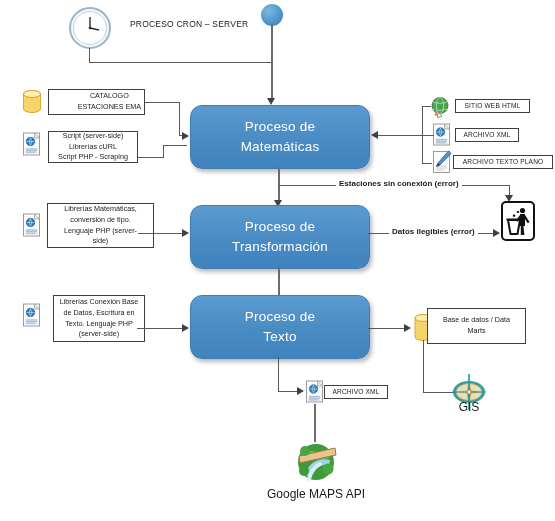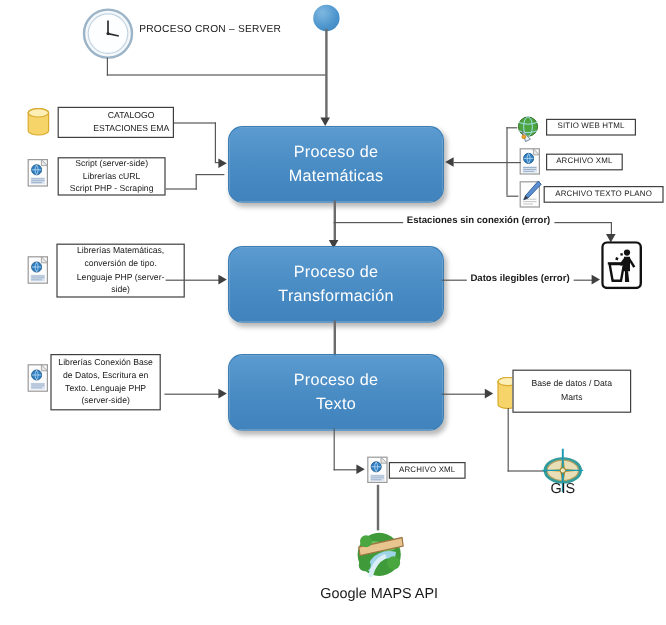--- a/index.html
+++ b/index.html
@@ -132,21 +132,21 @@
 <div id="canvas">
 
   <svg class="icon" style="left:68px; top:6px;" width="44" height="44">
     <circle cx="22" cy="22" r="20" fill="#f4f8fb" stroke="#9bb4c7" stroke-width="2"></circle>
     <circle cx="22" cy="22" r="16.5" fill="#fdfeff" stroke="#c3d4e0" stroke-width="1"></circle>
     <line x1="22" y1="22" x2="22" y2="11" stroke="#2b2b2b" stroke-width="1.4"></line>
     <line x1="22" y1="22" x2="31" y2="24" stroke="#2b2b2b" stroke-width="1.4"></line>
     <circle cx="22" cy="22" r="1.3" fill="#2b2b2b"></circle>
   </svg>
 
-  <div class="title-text" style="left:116px; top:19px;">PROCESO CRON – SERVER</div>
+  <div class="title-text" style="left:130px; top:19px;">PROCESO CRON – SERVER</div>
 
   <div class="blue-dot" style="left:261px; top:4px;"></div>
 
   <div class="line-v" style="left:89px; top:48px; height:15px;"></div>
 
   <div class="line-h" style="left:89px; top:62px; width:183px;"></div>
 
   <div class="line-thick-v" style="left:271px; top:24px; height:75px;"></div>
   <div class="arrow-down" style="left:266.5px; top:98px;"></div>
 
@@ -312,21 +312,21 @@
     <path d="M12.5 1 L17.5 6 L12.5 6 Z" fill="#e8e8e8" stroke="#9a9a9a" stroke-width="0.7"></path>
     <circle cx="8.5" cy="9.5" r="4.2" fill="#2f7fc4" stroke="#1b5787" stroke-width="0.7"></circle>
     <path d="M4.5 9.5 h8 M8.5 5.5 q2.6 4 0 8 M8.5 5.5 q-2.6 4 0 8" stroke="#c8e3f5" stroke-width="0.6" fill="none"></path>
     <rect x="3.5" y="16" width="12" height="5.5" fill="#dde6f0"></rect>
     <g stroke="#8ea6c4" stroke-width="0.7">
       <line x1="4" y1="17" x2="15" y2="17"></line>
       <line x1="4" y1="18.6" x2="15" y2="18.6"></line>
       <line x1="4" y1="20.2" x2="13" y2="20.2"></line>
     </g>
   </svg>
-  <div class="label-box" style="left:42px; top:295px; width:92px; height:47px;">
+  <div class="label-box" style="left:53px; top:295px; width:92px; height:47px;">
     <div>
       <span>Librerías Conexión Base</span><br>
       <span>de Datos, Escritura en</span><br>
       <span>Texto. Lenguaje PHP</span><br>
       <span>(server-side)</span>
     </div>
   </div>
   <div class="line-h" style="left:137px; top:328px; width:50px;"></div>
   <div class="arrow-right" style="left:182px; top:323.5px;"></div>
 

